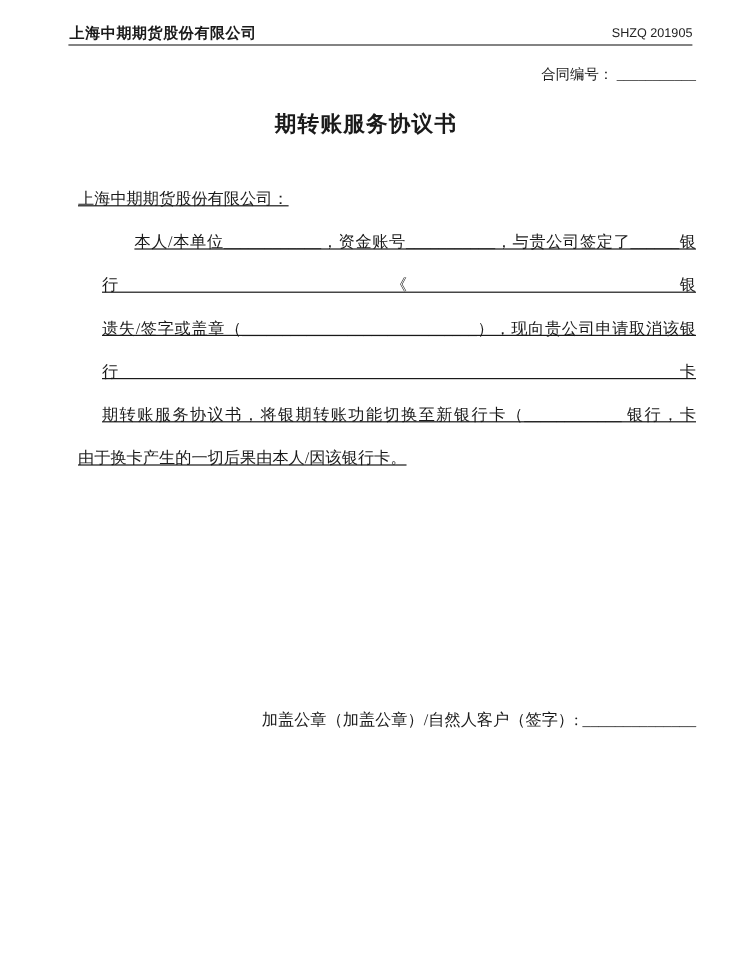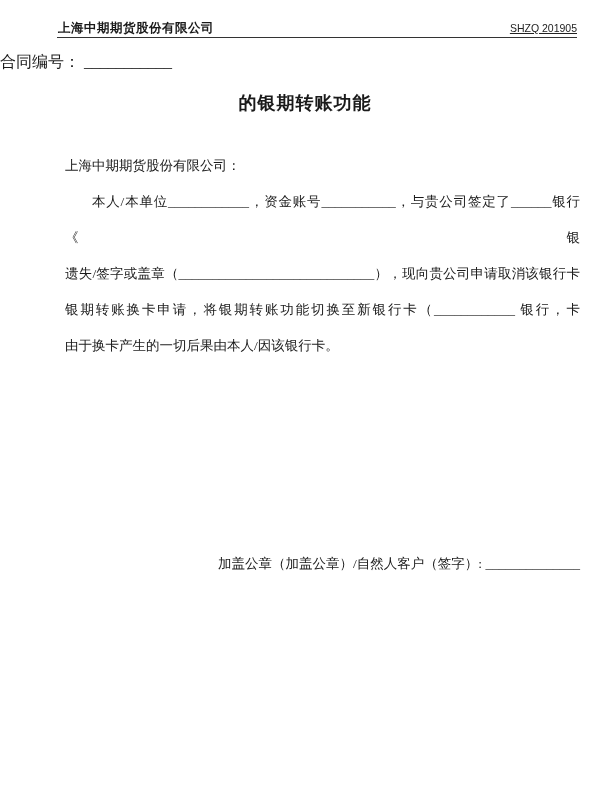--- a/index.html
+++ b/index.html
@@ -24,53 +24,54 @@
   }
   .header .company {
     font-size: 12.5px;
     font-weight: bold;
     letter-spacing: 0.5px;
   }
   .header .code {
     font-family: "Liberation Sans", "DejaVu Sans", sans-serif;
     font-size: 10.5px;
     color: #222;
-    text-decoration: underline;
   }
   .header-rule {
     margin: 2px 33px 0 57px;
     border-bottom: 1.5px solid #333;
     height: 0;
   }
   
   .contract-line {
     margin: 16px 30px 0 0;
-    font-size: 16px;
+    text-align: right;
+    font-size: 12px;
     line-height: 16px;
   }
   
   .doc-title {
     margin-top: 22px;
     text-align: center;
     font-size: 18px;
     font-weight: bold;
     letter-spacing: 1px;
     line-height: 22px;
   }
   
   .body-text {
     margin: 34px 30px 0 65px;
     font-size: 13.5px;
     line-height: 36px;
+    text-decoration: underline;
   }
   .body-text .line {
     text-align: justify;
     white-space: pre-wrap;
   }
-  .body-text .line.stretch { text-align-last: justify; }
+  .body-text .line.stretch { text-align-last: justify; margin-left: 20px; }
   .body-text .line.indent { text-indent: 2em; }
   
   .sig-block {
     margin: 112px 30px 0 0;
     text-align: right;
     font-size: 13.5px;
     line-height: 35px;
     white-space: pre-wrap;
   }
 </style>
@@ -80,27 +81,27 @@
 <div class="page">
 
   <div class="header">
     <span class="company">上海中期期货股份有限公司</span>
     <span class="code">SHZQ 201905</span>
   </div>
   <div class="header-rule"></div>
 
   <div class="contract-line">合同编号： ___________</div>
 
-  <div class="doc-title">的银期转账功能</div>
+  <div class="doc-title">期转账服务协议书</div>
 
   <div class="body-text">
     <div class="line">上海中期期货股份有限公司：</div>
     <div class="line stretch indent">本人/本单位____________，资金账号___________，与贵公司签定了______银行《银</div>
     <div class="line stretch">遗失/签字或盖章（_____________________________），现向贵公司申请取消该银行卡</div>
-    <div class="line stretch">银期转账换卡申请，将银期转账功能切换至新银行卡（____________ 银行，卡</div>
+    <div class="line stretch">期转账服务协议书，将银期转账功能切换至新银行卡（____________ 银行，卡</div>
     <div class="line">由于换卡产生的一切后果由本人/因该银行卡。</div>
   </div>
 
   <div class="sig-block">
     <div>加盖公章（加盖公章）/自然人客户（签字）: ______________</div>
     
   </div>
 
 </div>
 

